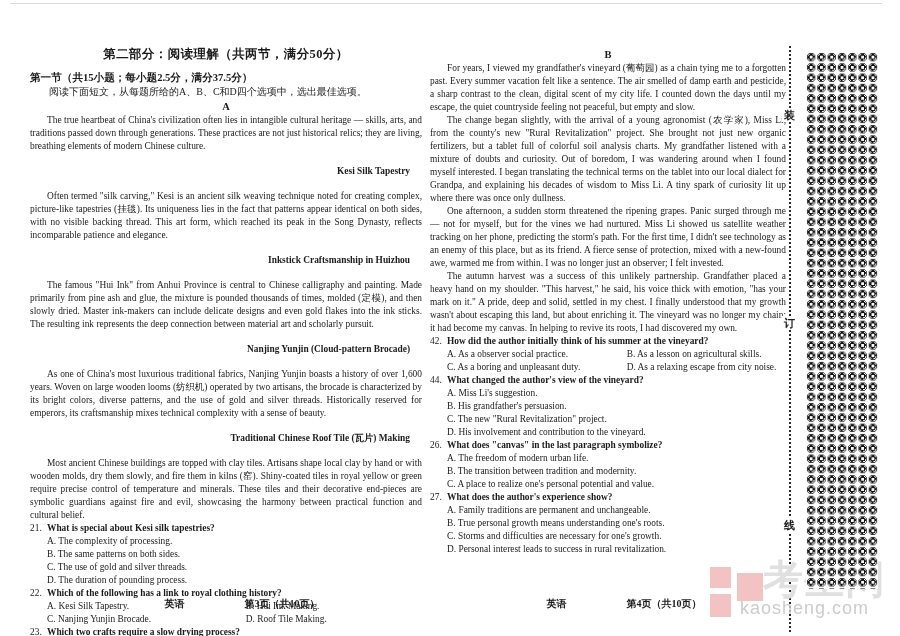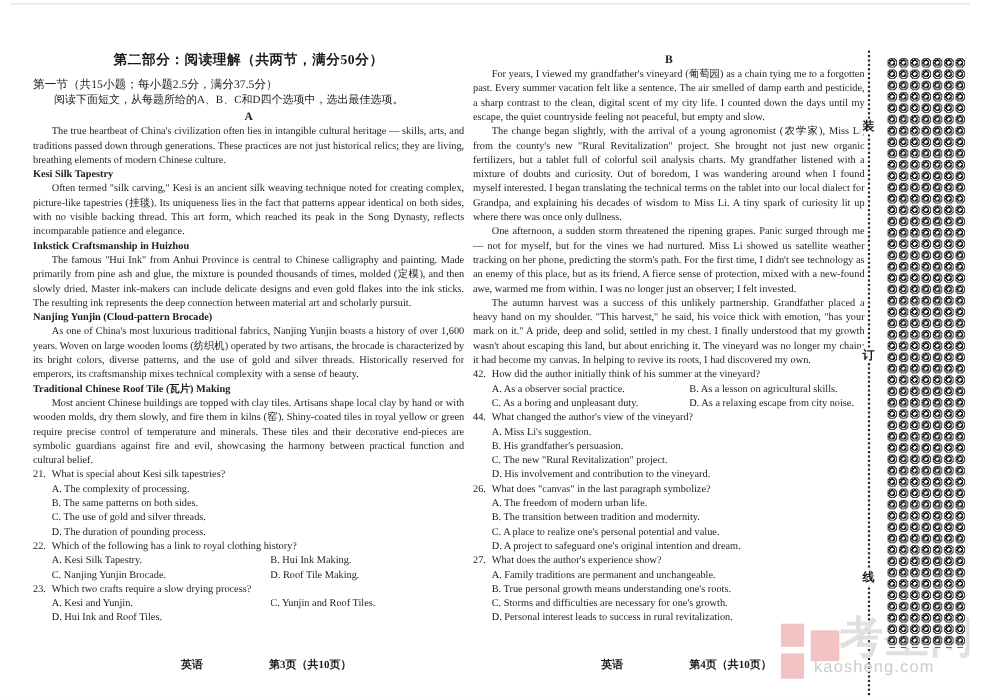--- a/index.html
+++ b/index.html
@@ -18,30 +18,30 @@
 
   
   .col{position:absolute;top:47px;font-size:9.4px;line-height:13px;text-align:justify;}
   .col-left{left:30px;width:392px;}
   .col-right{left:430px;width:356px;}
 
   .part-heading{
     text-align:center;font-weight:bold;font-size:12.4px;line-height:15px;
     margin:0 0 9px 0;letter-spacing:.5px;
   }
-  .section-heading{font-weight:normal;font-size:10.6px;line-height:14px;margin:0;}
+  .section-heading{font-weight:bold;font-size:10.6px;line-height:14px;margin:0;}
   .instructions{margin:0;text-indent:19px;font-size:10px;line-height:14px;}
   .passage-label{text-align:center;font-weight:bold;font-size:10.5px;line-height:13px;margin:1px 0;}
   .para{margin:0;text-indent:17px;}
-  .craft-heading{font-weight:bold;margin:0;text-align:left;}
+  .craft-heading{font-weight:bold;margin:12px;text-align:right;}
 
   .question{margin:0;}
   .q-line{display:flex;}
   .qnum{flex:0 0 17px;}
-  .qtext{flex:1;}
+  .qtext{flex:1;font-weight:bold;}
   .opts{padding-left:17px;}
   .opts.stacked .opt{display:block;}
   .opts.grid2{display:grid;grid-template-columns:53% 47%;}
   .opts .opt{white-space:nowrap;overflow:hidden;}
 
   .footer{
     position:absolute;top:597px;display:flex;justify-content:center;gap:28px;
     font-size:10px;font-weight:bold;
   }
   .footer-left{left:30px;width:392px;}
@@ -76,21 +76,21 @@
   }
 
   
   .wm-name{
     position:absolute;left:763px;top:552px;z-index:1;
     font-size:40px;font-weight:bold;color:#e0e0e0;letter-spacing:1px;
     font-family:"Liberation Sans","DejaVu Sans",sans-serif;white-space:nowrap;
   }
   .wm-url{
     position:absolute;left:740px;top:598px;z-index:1;
-    font-size:15px;color:#cccccc;letter-spacing:1px;
+    font-size:18px;color:#cccccc;letter-spacing:1px;
     font-family:"Liberation Sans","DejaVu Sans",sans-serif;
   }
   .wm-logo{position:absolute;left:710px;top:565px;width:54px;height:53px;z-index:1;}
   .wm-logo .blk{position:absolute;background:#f3c3c3;}
   .wm-logo .b1{left:0;top:2px;width:21px;height:21px;}
   .wm-logo .b2{left:0;top:29px;width:21px;height:23px;}
   .wm-logo .b3{left:27px;top:8px;width:26px;height:28px;}
 </style>
 </head>
 <body>
@@ -192,21 +192,20 @@
 
     <div class="question">
       <div class="q-line">
         <span class="qnum">26.</span>
         <span class="qtext">What does "canvas" in the last paragraph symbolize?</span>
       </div>
       <div class="opts stacked">
         <span class="opt">A. The freedom of modern urban life.</span>
         <span class="opt">B. The transition between tradition and modernity.</span>
         <span class="opt">C. A place to realize one's personal potential and value.</span>
-        <span class="opt">D. A project to safeguard one's original intention and dream.</span>
       </div>
     </div>
 
     <div class="question">
       <div class="q-line">
         <span class="qnum">27.</span>
         <span class="qtext">What does the author's experience show?</span>
       </div>
       <div class="opts stacked">
         <span class="opt">A. Family traditions are permanent and unchangeable.</span>

